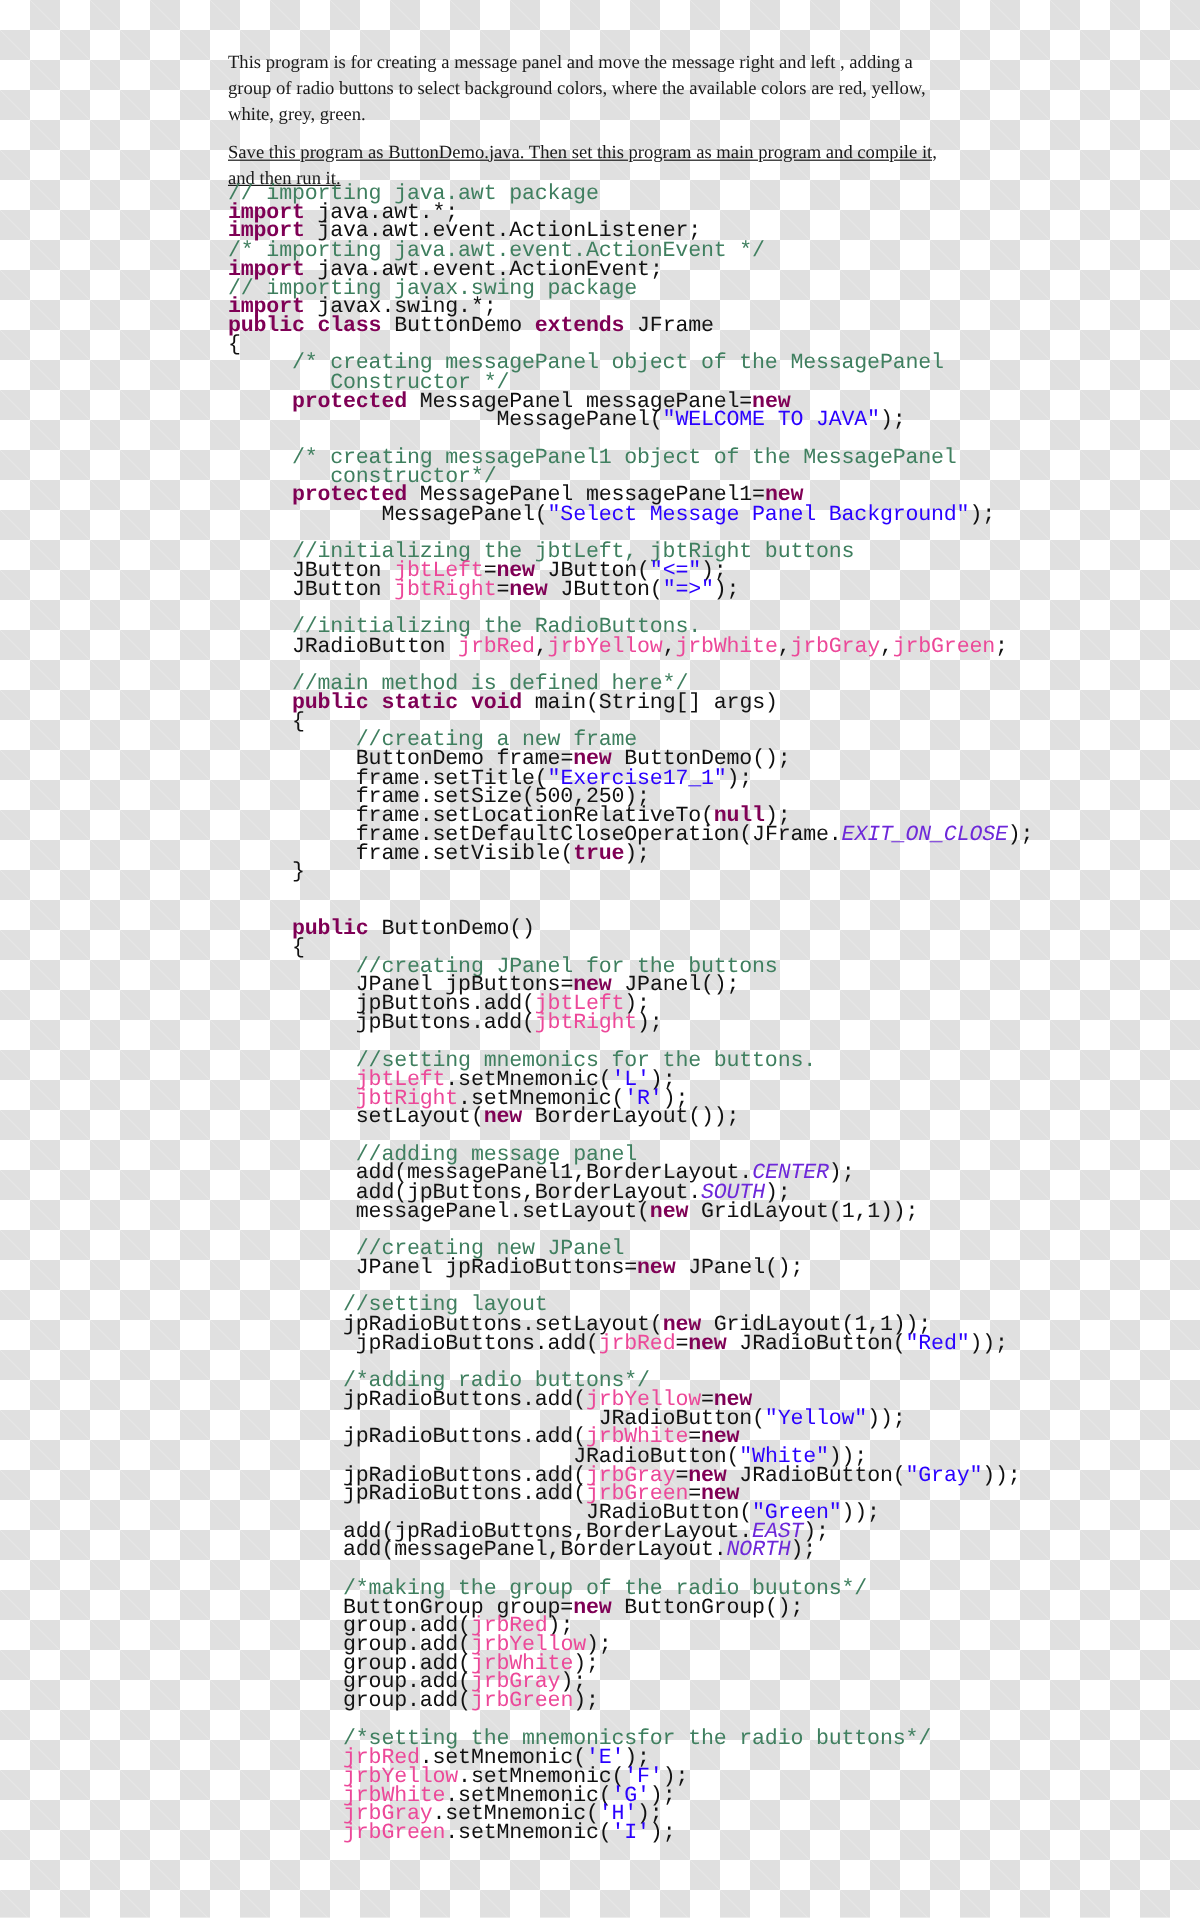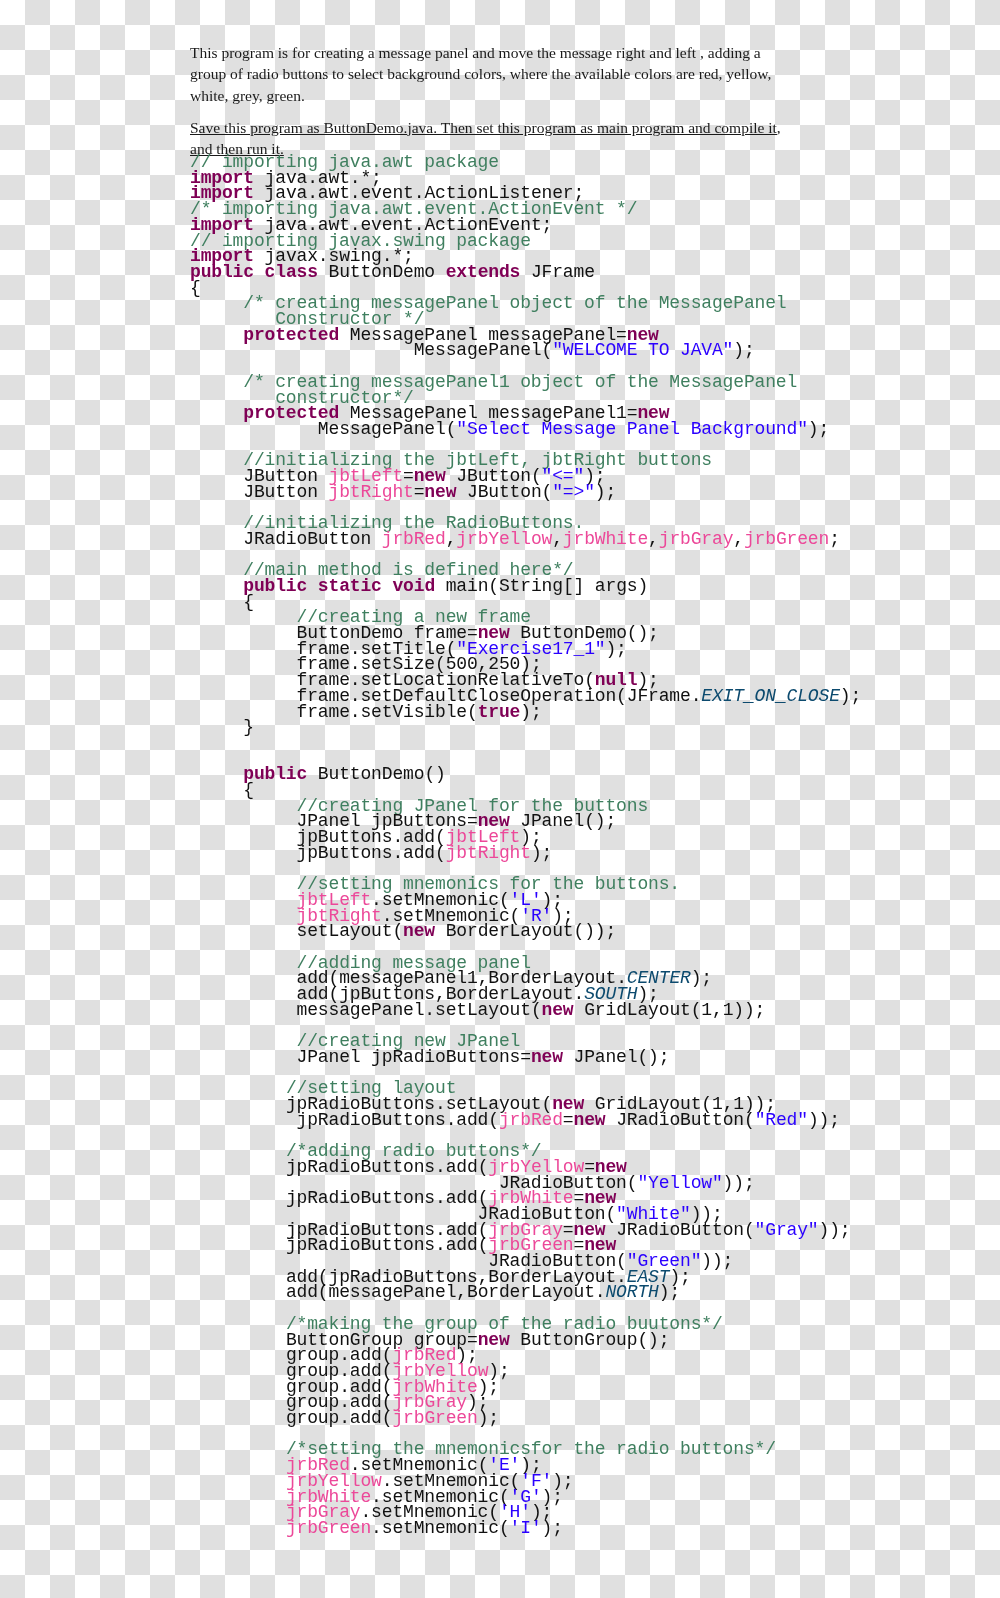--- a/index.html
+++ b/index.html
@@ -57,21 +57,21 @@
     color: #111111;
   }
   .ln { display: block; min-height: 15.7px; }
   .ln.blank { height: 15.7px; }
 
   
   .cmt { color: #3f7f5f; }
   .kw  { color: #7f0055; font-weight: bold; }
   .str { color: #2a00ff; }
   .var { color: #ec4899; }
-  .sfld{ color: #0c4a6e; font-style: italic; }
+  .sfld{ color: #6d28d9; font-style: italic; }
   .pln { color: #111111; }
 </style>
 </head>
 <body>
 
 <div id="page">
 
   <p class="prose" id="intro-para-1">This program is for creating a message panel and move the message right and left , adding a group of radio buttons to select background colors, where the available colors are red, yellow, white,  grey, green.</p>
 
   <p class="prose" id="intro-para-2">Save this program as ButtonDemo.java. Then set this program as main program and compile it, and then run it.</p>

